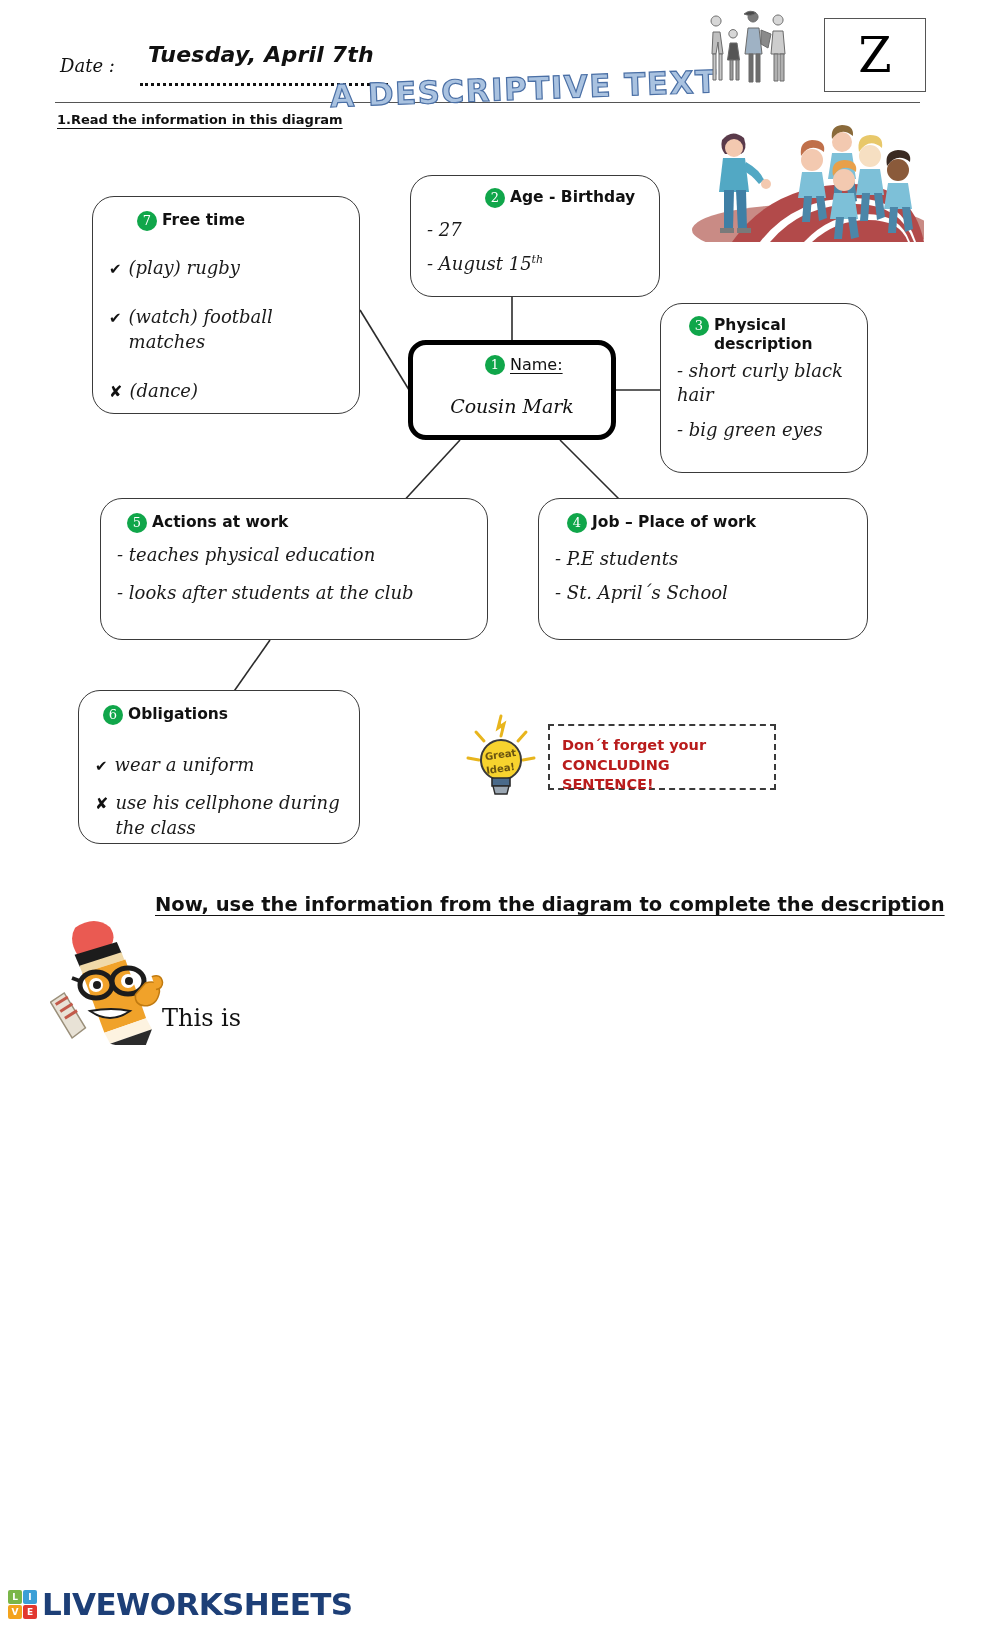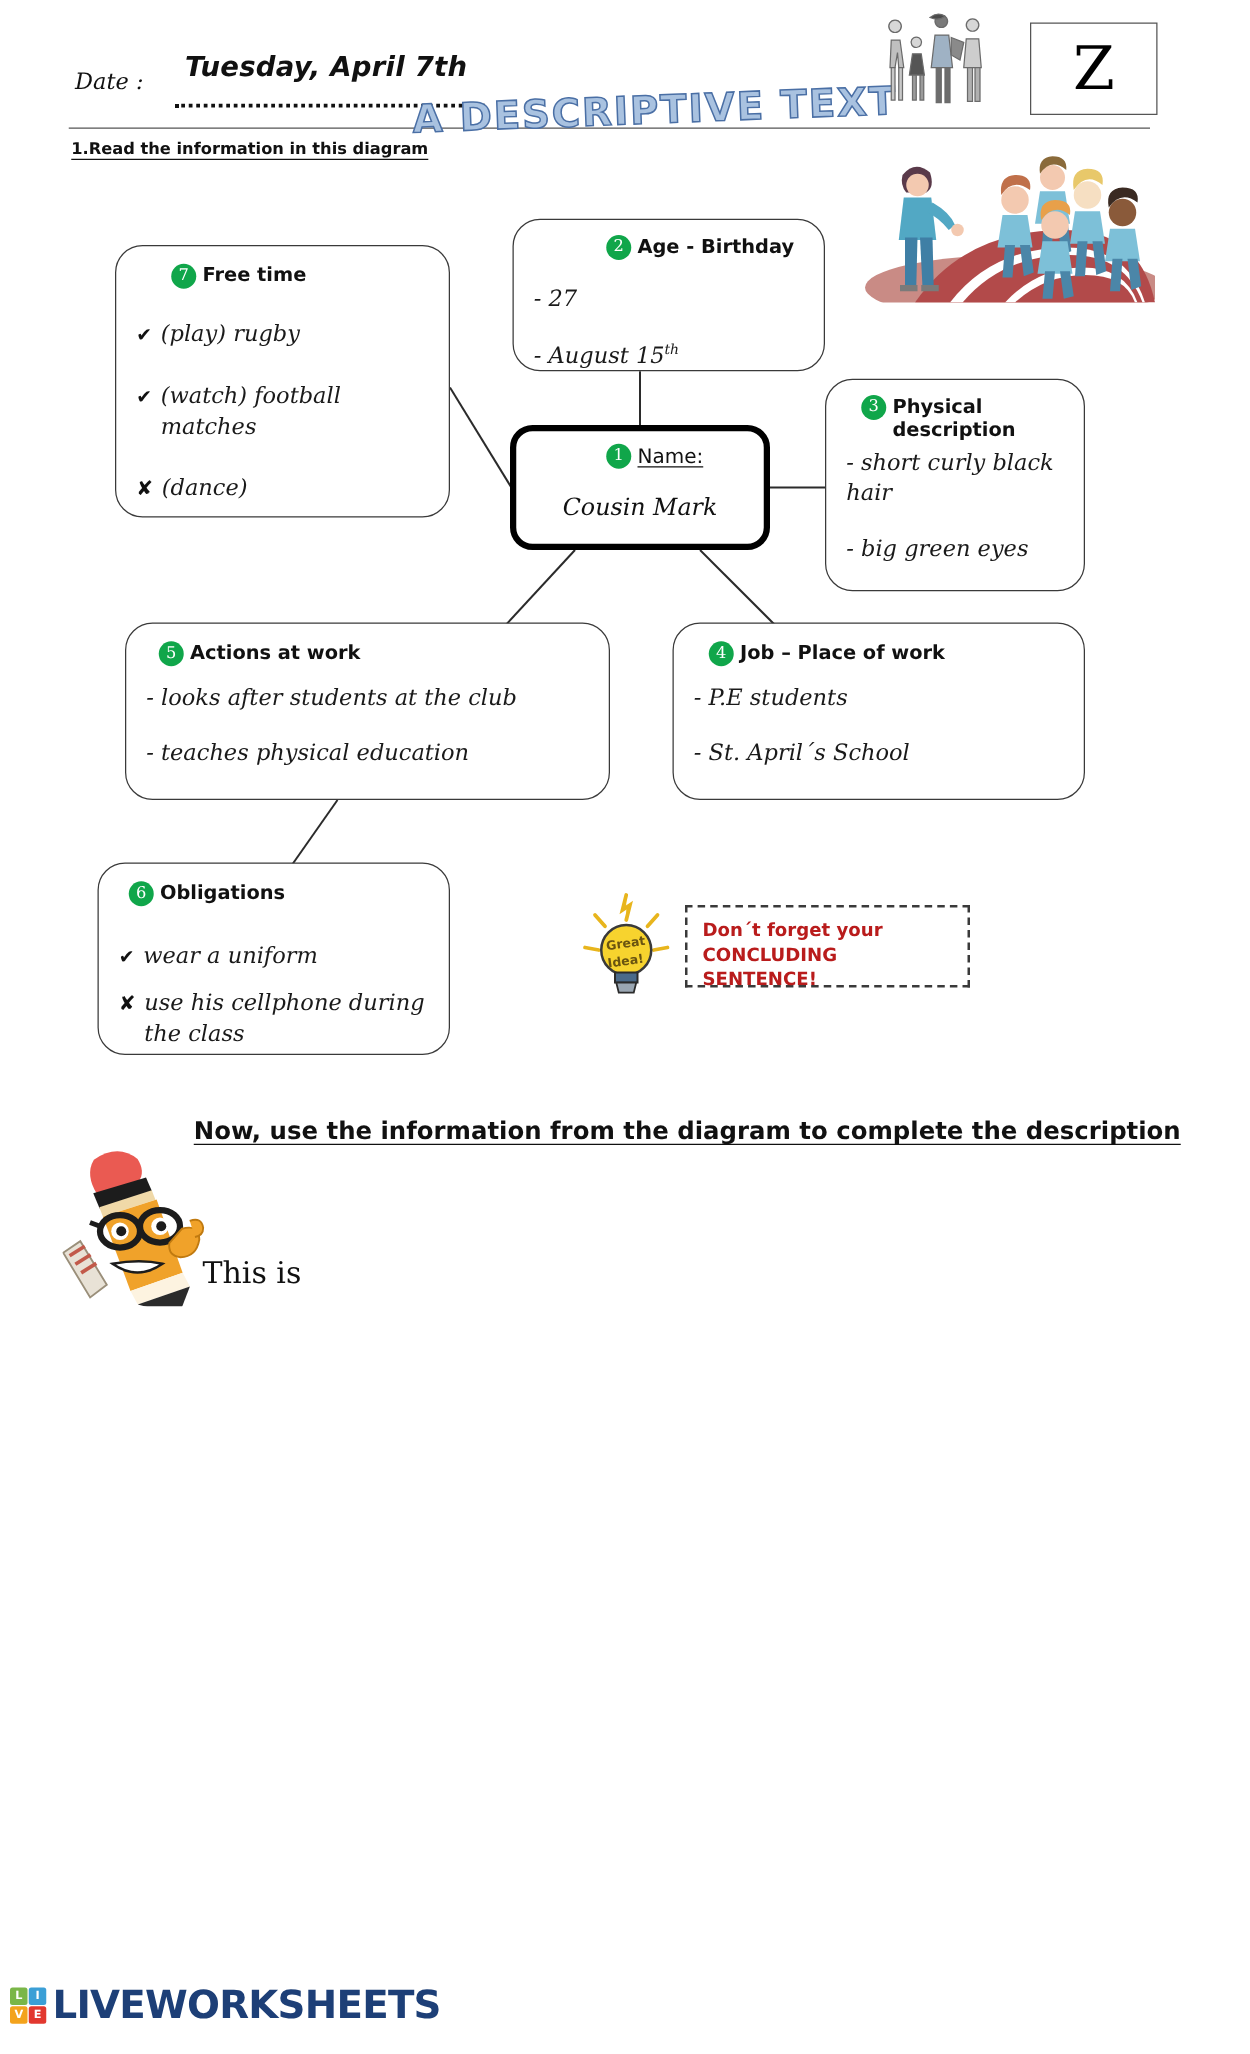--- a/index.html
+++ b/index.html
@@ -102,21 +102,21 @@
   #node-name .name-title{
     font-family:"DejaVu Sans", sans-serif;font-size:16px;font-weight:normal;
     text-decoration:underline;text-underline-offset:3px;
   }
   #node-name .name-value{
     margin-top:20px;text-align:center;
     font-family:"DejaVu Serif", serif;font-style:italic;font-size:19px;
   }
 
   .ft-item{margin-top:13px;display:flex;gap:7px;align-items:baseline;}
-  .age-item,.phys-item,.act-item,.job-item{margin-top:20px;}
+  .age-item,.phys-item,.act-item,.job-item{margin-top:10px;}
 
   
   .bulb{position:absolute;left:462px;top:712px;width:78px;height:94px;}
   .tipbox{
     position:absolute;left:548px;top:724px;width:228px;height:66px;
     border:2px dashed #3a3a3a;background:#fff;box-sizing:border-box;
     padding:10px 12px;
   }
   .tipbox div{
     font-family:"DejaVu Sans", sans-serif;font-size:14.5px;font-weight:bold;
@@ -300,22 +300,22 @@
       <span class="name-title">Name:</span>
     </div>
     <div class="name-value">Cousin Mark</div>
   </div>
 
   <div class="node" id="node-actions">
     <div class="node-head">
       <span class="badge">5</span>
       <span>Actions at work</span>
     </div>
+    <div class="body-line act-item">- teaches physical education</div>
     <div class="body-line act-item" style="margin-top:14px">- looks after students at the club</div>
-    <div class="body-line act-item">- teaches physical education</div>
   </div>
 
   <div class="node" id="node-job">
     <div class="node-head">
       <span class="badge">4</span>
       <span>Job – Place of work</span>
     </div>
     <div class="body-line job-item" style="margin-top:14px">- P.E students</div>
     <div class="body-line job-item">- St. April´s School</div>
   </div>

